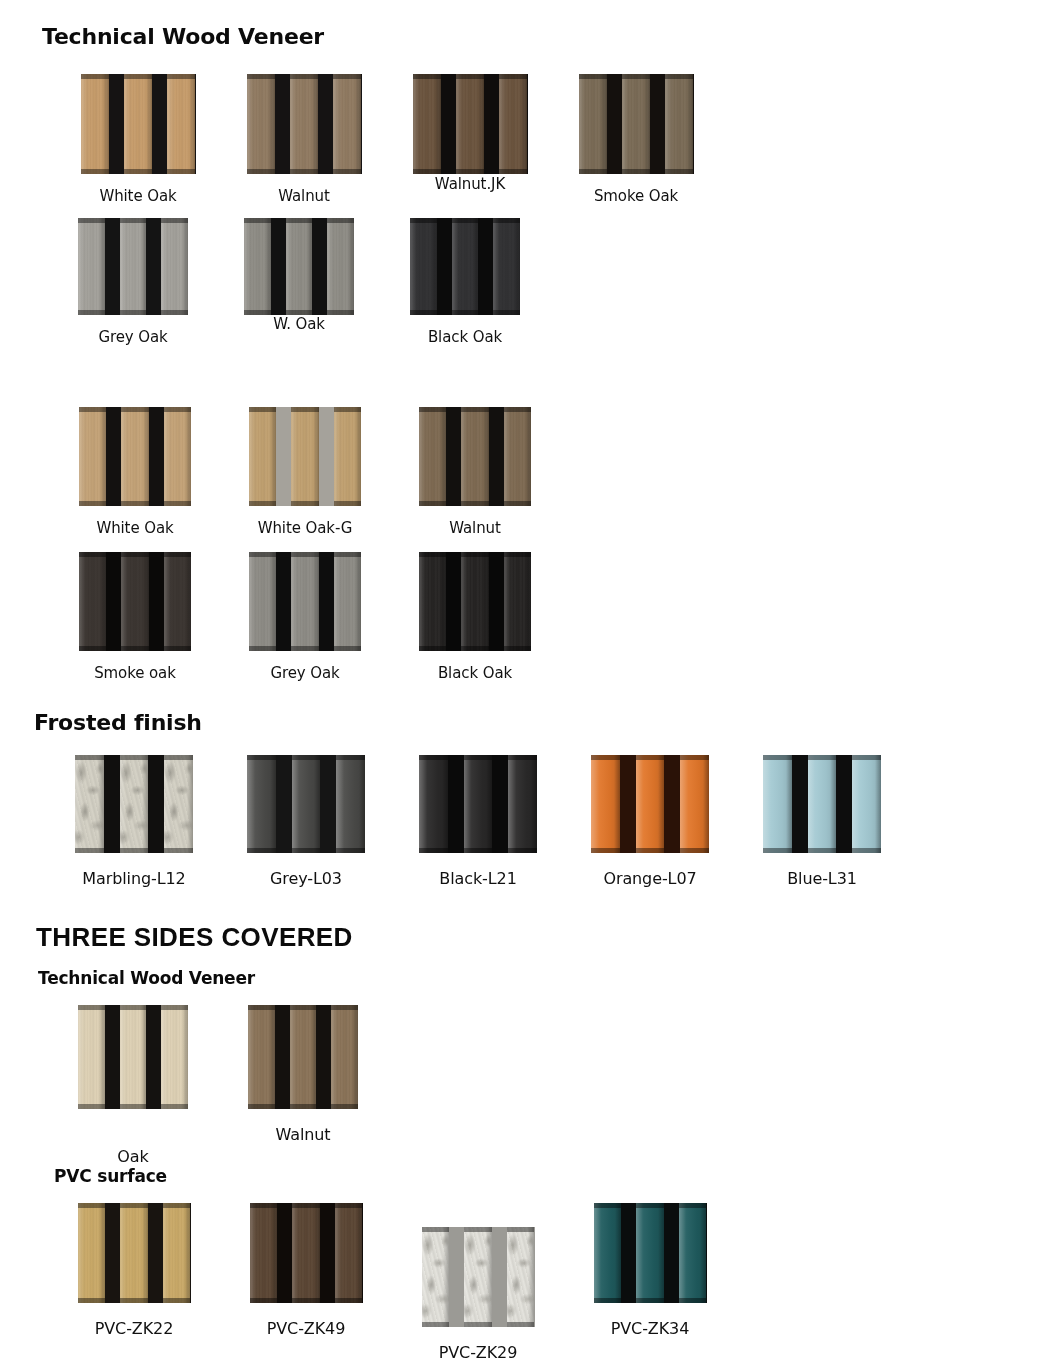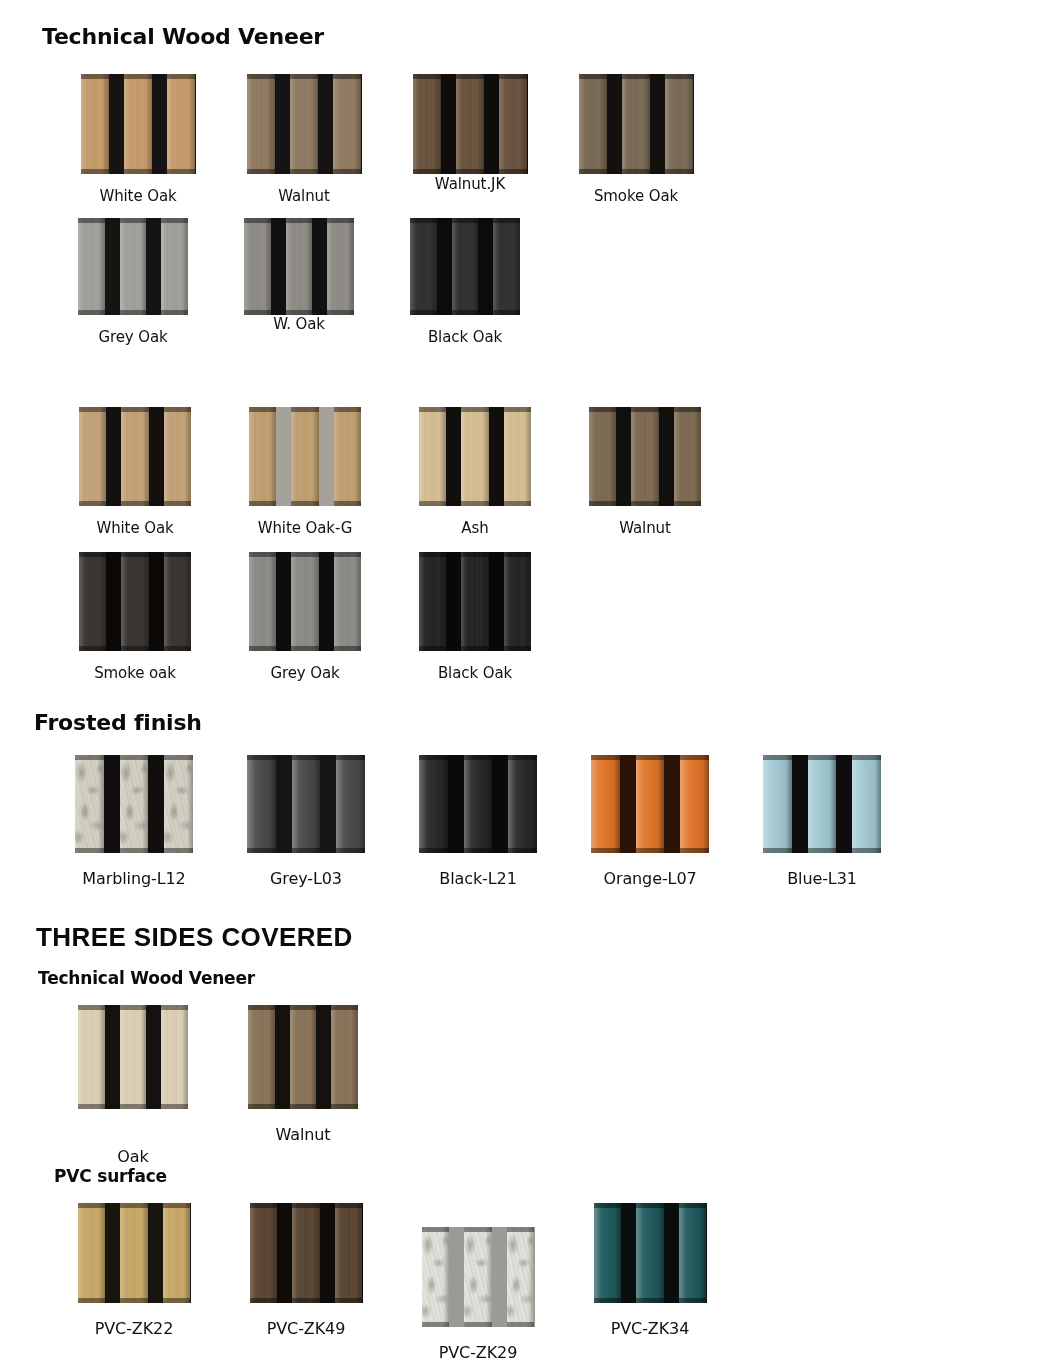--- a/index.html
+++ b/index.html
@@ -369,43 +369,20 @@
           <div class="slat" style="flex: 0 0 24.5%; background: rgb(192, 160, 112);">
             <div class="grain "></div>
             <div class="cap-t"></div>
             <div class="cap-b"></div>
           </div>
         </div>
         <div class="caption" style="margin-top: 13px;">White Oak-G</div>
       </div>
       <div class="swatch-cell" style="width: 170px;">
         <div class="panel" style="width: 112px; height: 99px;">
-          <div class="backer" style="background: rgb(16, 15, 14);"></div>
-          <div class="slat" style="flex: 0 0 24.5%; background: rgb(215, 190, 147);">
-            <div class="grain "></div>
-            <div class="cap-t"></div>
-            <div class="cap-b"></div>
-          </div>
-          <div class="groove" style="flex: 0 0 13.25%; background: rgb(16, 15, 14);"></div>
-          <div class="slat" style="flex: 0 0 24.5%; background: rgb(215, 190, 147);">
-            <div class="grain "></div>
-            <div class="cap-t"></div>
-            <div class="cap-b"></div>
-          </div>
-          <div class="groove" style="flex: 0 0 13.25%; background: rgb(16, 15, 14);"></div>
-          <div class="slat" style="flex: 0 0 24.5%; background: rgb(215, 190, 147);">
-            <div class="grain "></div>
-            <div class="cap-t"></div>
-            <div class="cap-b"></div>
-          </div>
-        </div>
-        <div class="caption" style="margin-top: 13px;">Ash</div>
-      </div>
-      <div class="swatch-cell" style="width: 170px;">
-        <div class="panel" style="width: 112px; height: 99px;">
           <div class="backer" style="background: rgb(18, 16, 14);"></div>
           <div class="slat" style="flex: 0 0 24.5%; background: rgb(126, 106, 82);">
             <div class="grain "></div>
             <div class="cap-t"></div>
             <div class="cap-b"></div>
           </div>
           <div class="groove" style="flex: 0 0 13.25%; background: rgb(18, 16, 14);"></div>
           <div class="slat" style="flex: 0 0 24.5%; background: rgb(126, 106, 82);">
             <div class="grain "></div>
             <div class="cap-t"></div>

